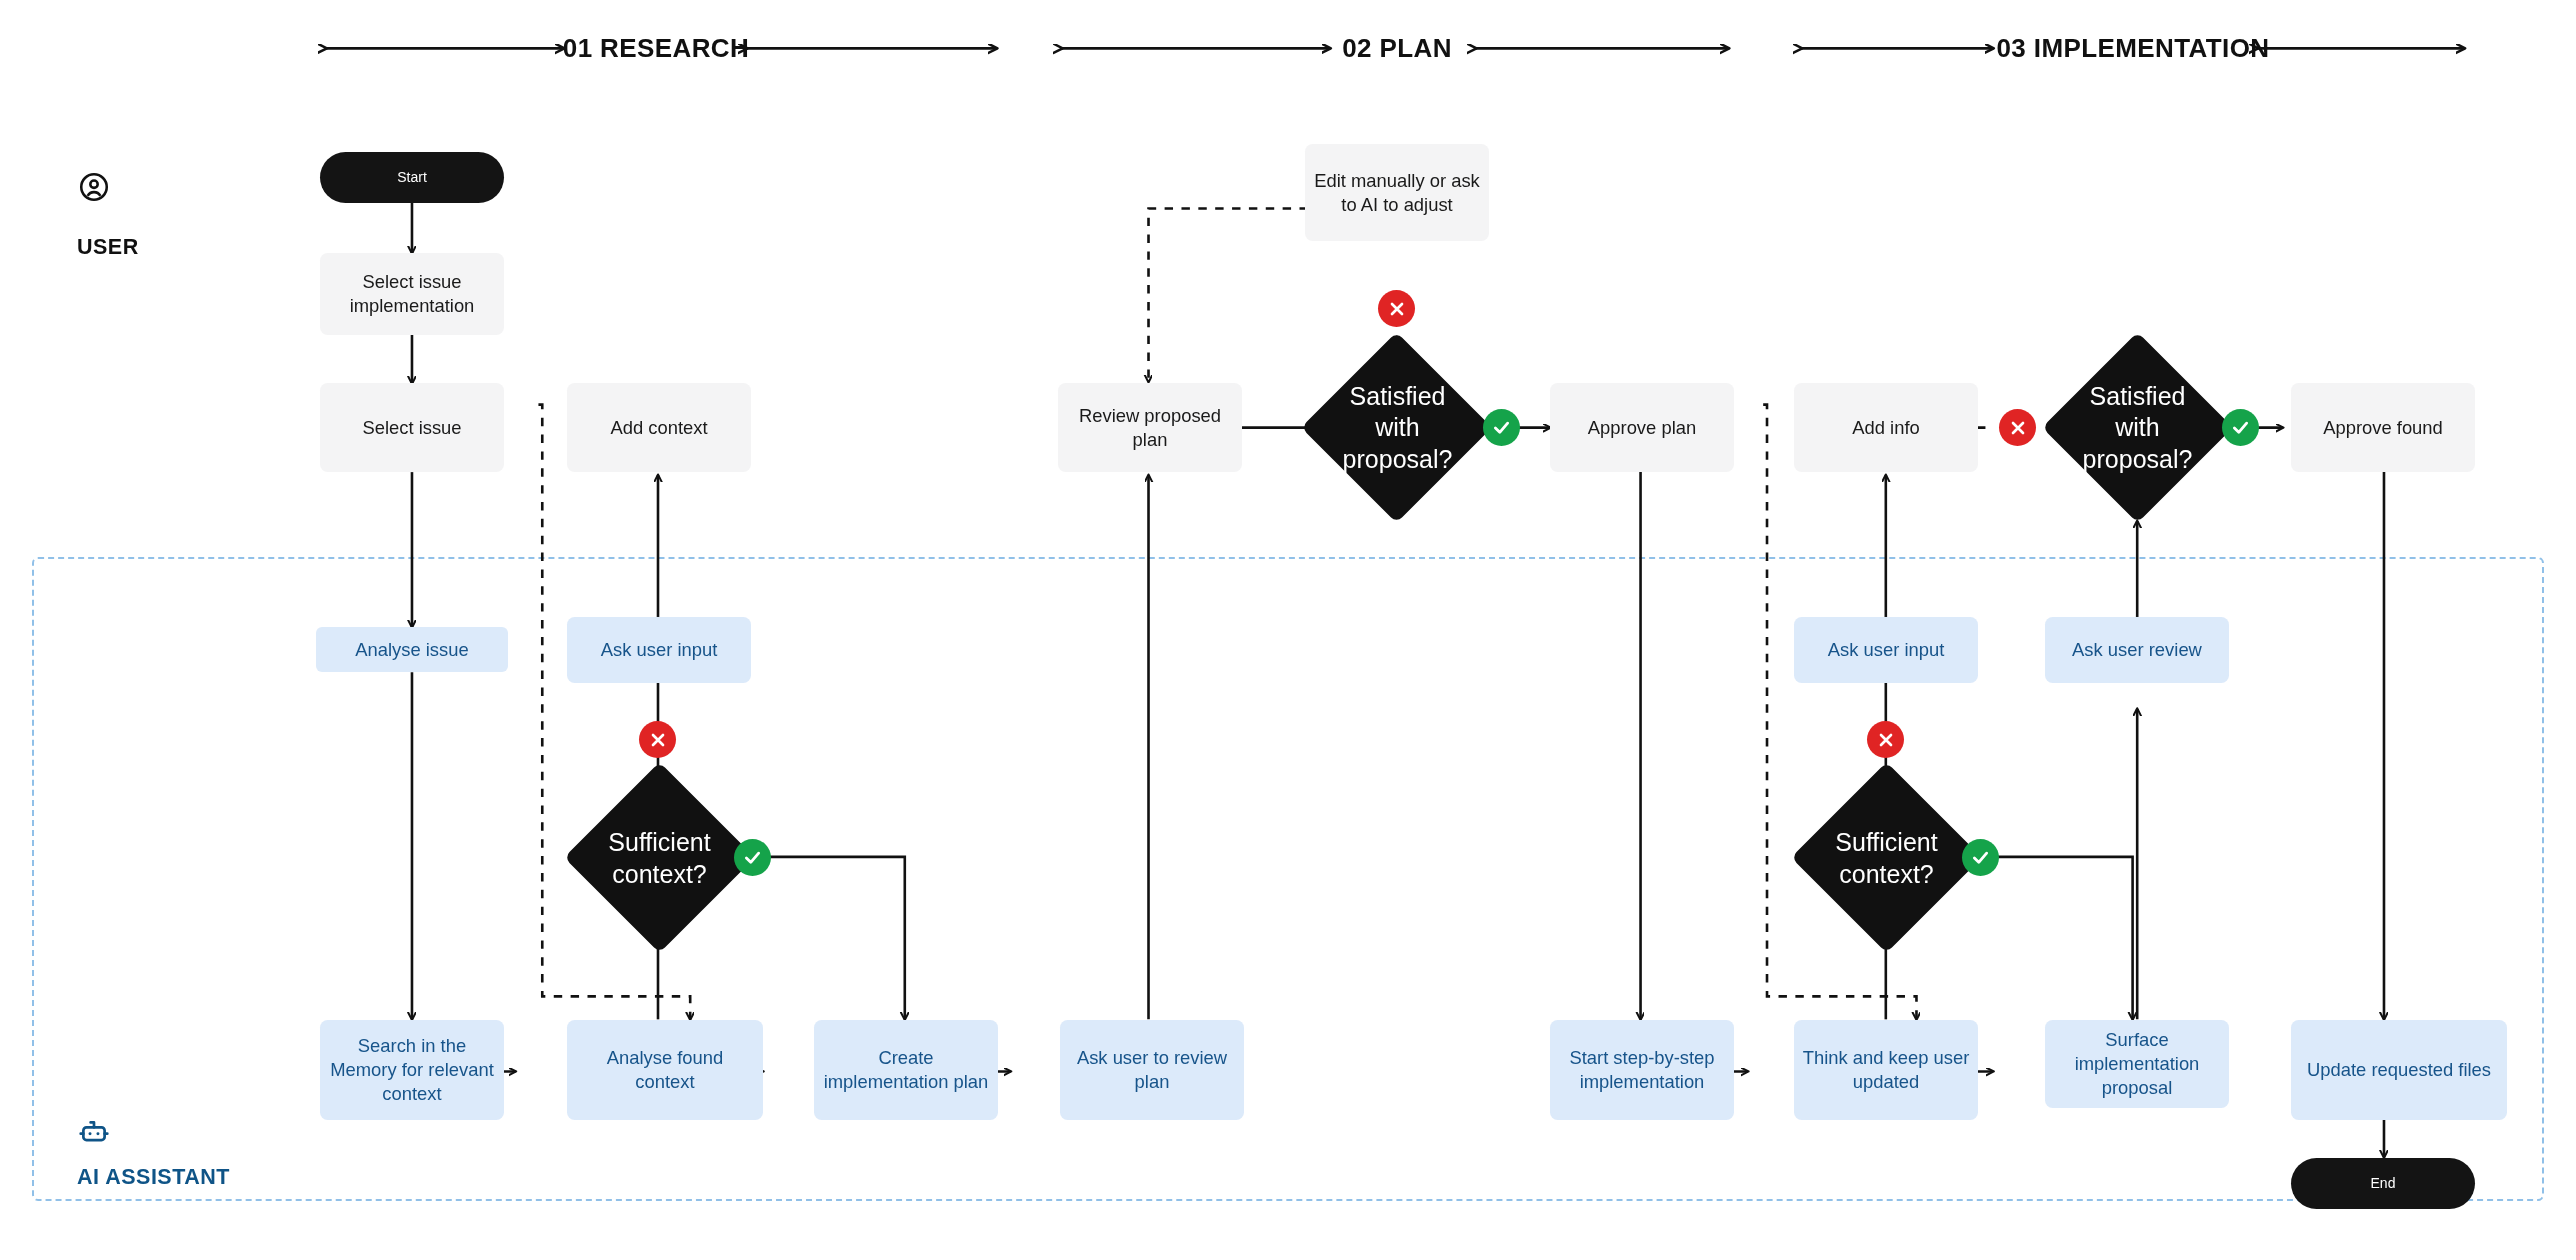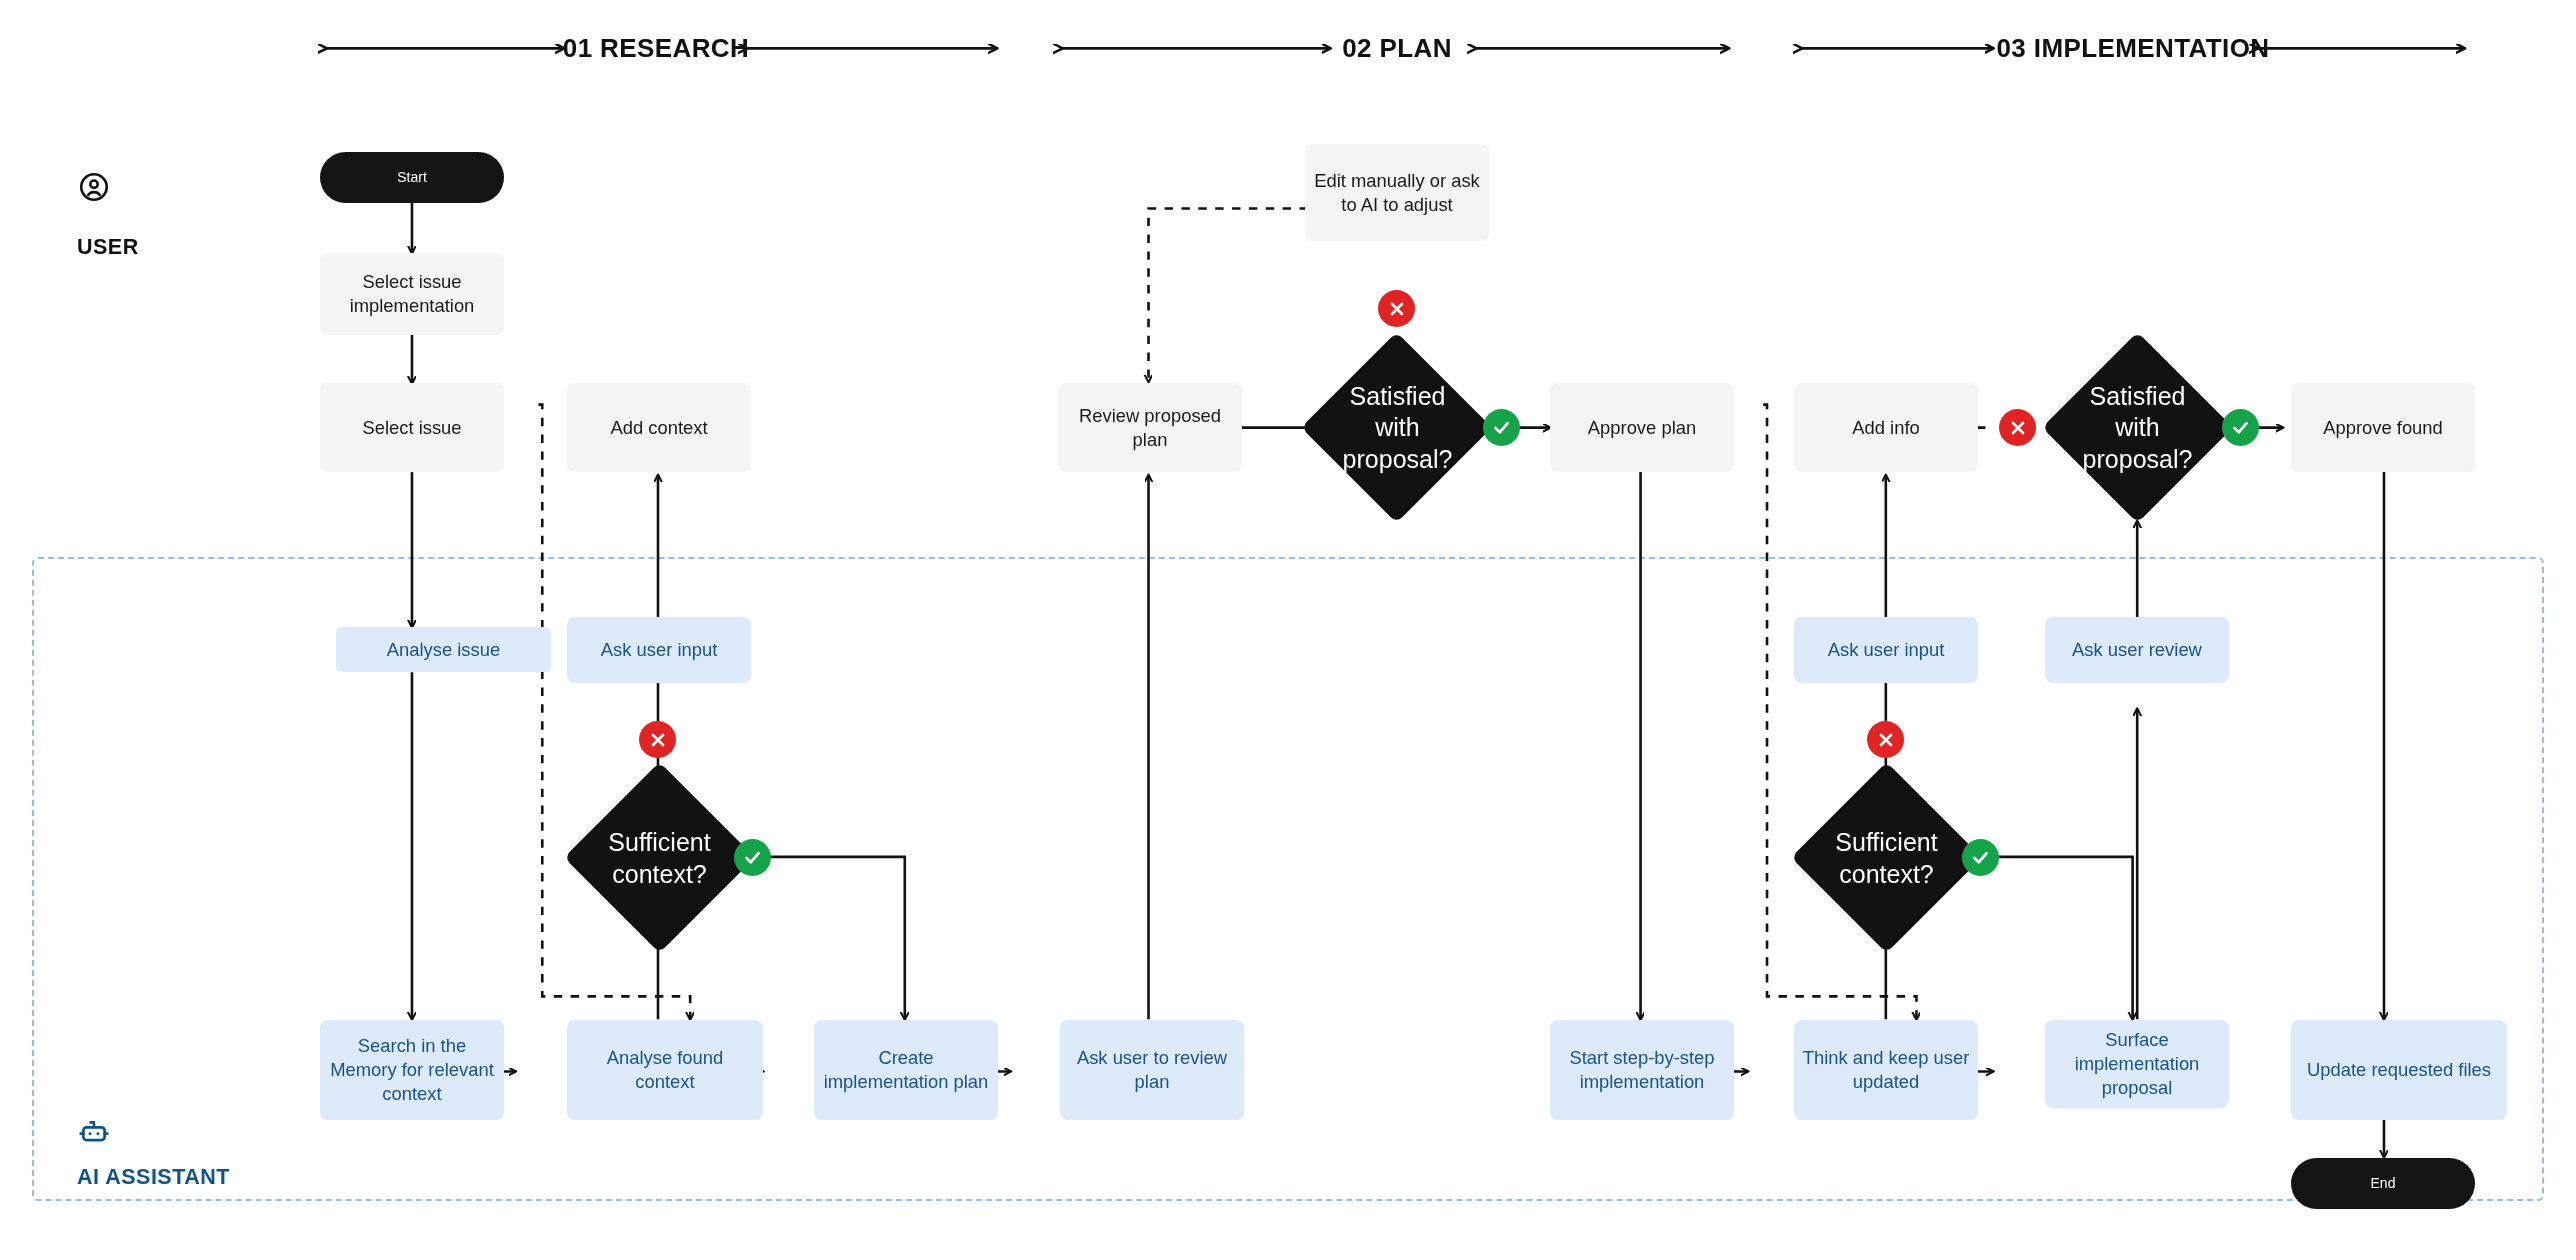--- a/index.html
+++ b/index.html
@@ -159,21 +159,21 @@
   <div class="lane-label" style="left:77px;top:1165px;color:#0f5487;">AI ASSISTANT</div>
 
   <div class="node node-term" style="left:320px;top:152px;width:184px;height:51px;">Start</div>
 
   <div class="node node-user" style="left:320px;top:253px;width:184px;height:82px;">Select issue implementation</div>
 
   <div class="node node-user" style="left:320px;top:383px;width:184px;height:89px;">Select issue</div>
 
   <div class="node node-user" style="left:567px;top:383px;width:184px;height:89px;">Add context</div>
 
-  <div class="node node-ai" style="left:336px;top:627px;width:215px;height:45px;border-radius:6px;">Analyse issue</div>
+  <div class="node node-ai" style="left:316px;top:627px;width:192px;height:45px;border-radius:6px;">Analyse issue</div>
 
   <div class="node node-ai" style="left:567px;top:617px;width:184px;height:66px;">Ask user input</div>
 
   <div class="diamond-shape" style="left:592px;top:790px;width:135px;height:135px;"></div>
   <div class="diamond-text" style="left:598px;top:820px;width:123px;height:77px;">Sufficient context?</div>
 
   <div class="node node-ai" style="left:320px;top:1020px;width:184px;height:100px;">Search in the Memory for relevant context</div>
 
   <div class="node node-ai" style="left:567px;top:1020px;width:196px;height:100px;">Analyse found context</div>
 

